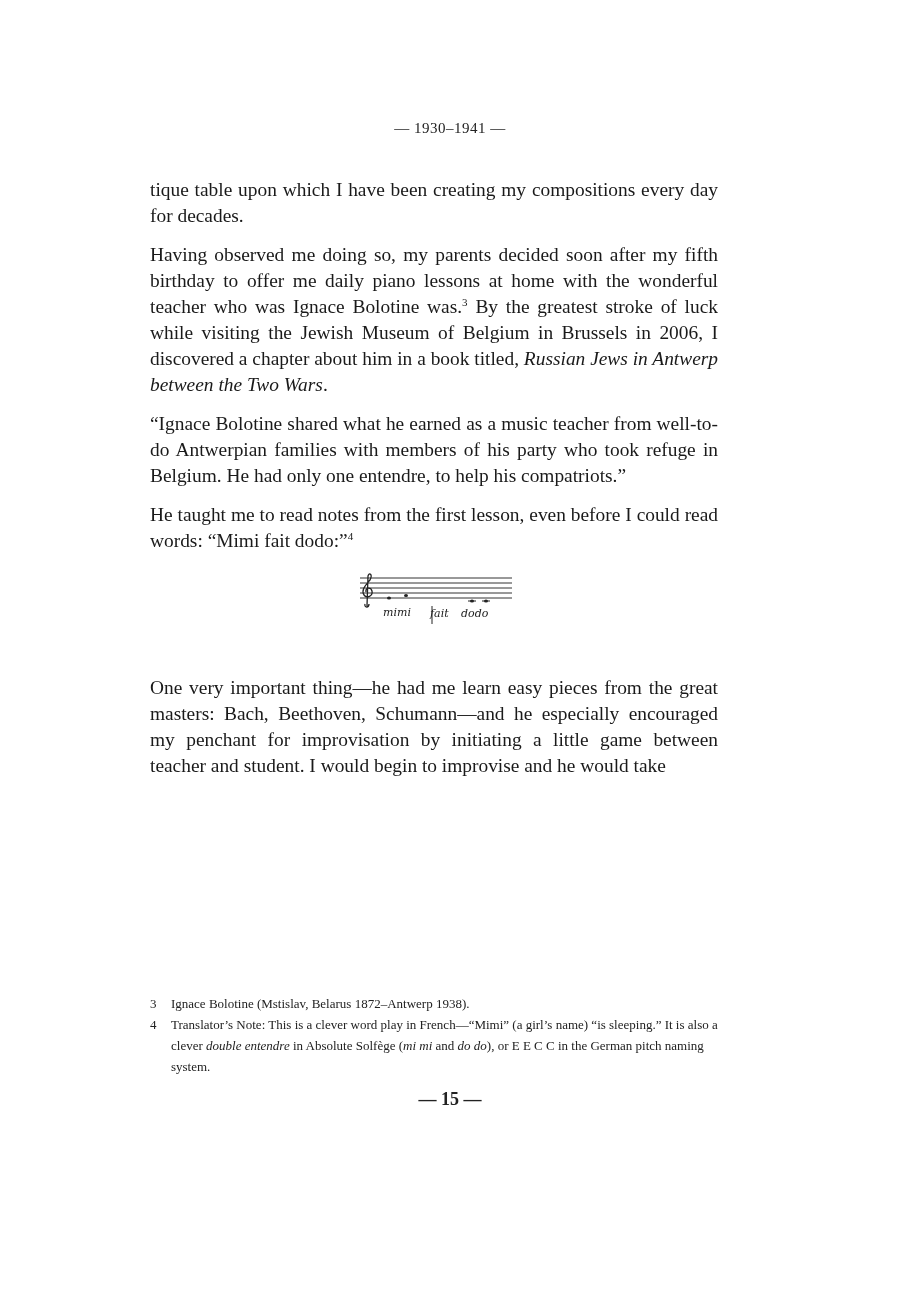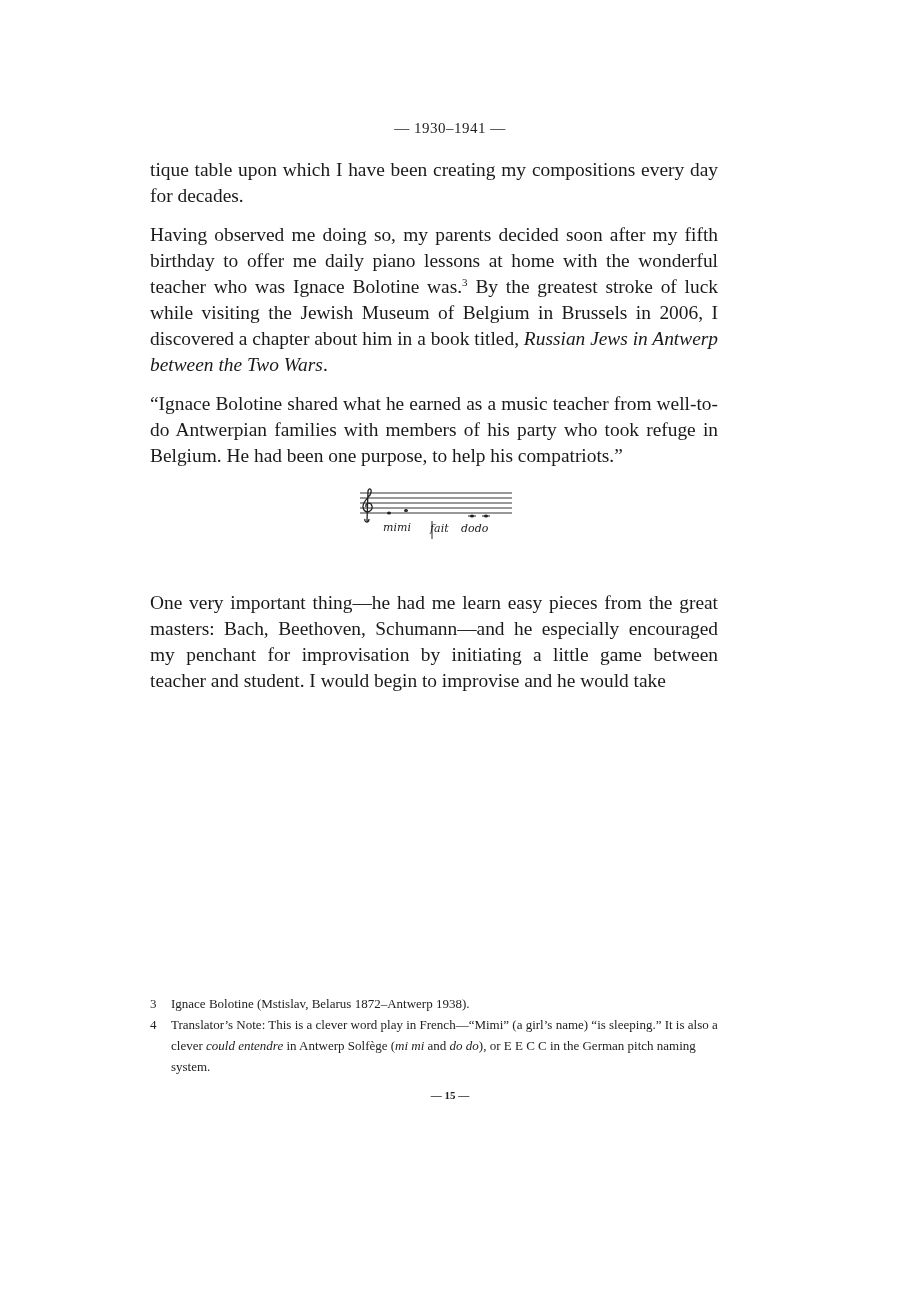--- a/index.html
+++ b/index.html
@@ -1,42 +1,43 @@
 <!DOCTYPE html>
 <html><head>
 <meta charset="utf-8">
 <style>
   html, body { margin: 0; padding: 0; background: #ffffff; }
   body { width: 900px; height: 1299px; position: relative; overflow: hidden; }
   .page { position: absolute; left: 0; top: 0; width: 748px; height: 1299px; background: #fff; color: #1a1a1a; font-family: "Liberation Serif", "DejaVu Serif", serif; }
   .running-head { position: absolute; top: 120px; left: 0; width: 900px; text-align: center; font-size: 15px; letter-spacing: 0.5px; color: #222; }
-  .body-text { position: absolute; left: 150px; width: 568px; top: 157px; font-size: 19.4px; line-height: 26px; text-align: justify; }
+  .body-text { position: absolute; left: 150px; width: 568px; top: 177px; font-size: 19.4px; line-height: 26px; text-align: justify; }
   .body-text p { margin: 0 0 13px 0; hyphens: manual; }
   .body-text p.last { margin-bottom: 0; }
   sup.fn { font-size: 11px; vertical-align: 7px; line-height: 0; }
   .music { position: relative; width: 568px; height: 72px; margin: 18px 0 31px 0; }
   .music svg { position: absolute; left: 205px; top: 0; }
   .footnotes { position: absolute; left: 150px; top: 993px; width: 568px; font-size: 13px; line-height: 21px; color: #222; }
   .fn-row { display: flex; }
   .fn-num { width: 21px; flex: none; }
   .fn-text { flex: 1; }
-  .folio { position: absolute; top: 1089px; left: 0; width: 900px; text-align: center; font-size: 11px; font-weight: bold; color: #222; }
+  .folio { position: absolute; top: 1089px; left: 0; width: 900px; text-align: center; font-size: 18px; font-weight: bold; color: #222; }
   i { font-style: italic; }
 </style>
 </head>
 <body>
 
 <div class="page">
 
   <div class="running-head">— 1930–1941 —</div>
 
   <div class="body-text">
     <p>tique table upon which I have been creating my compositions every day for decades.</p>
     <p><span>Having observed me doing so, my parents decided soon after my fifth birthday to offer me daily piano lessons at home with the wonderful teacher who was Ignace Bolotine was.</span><sup class="fn">3</sup><span> By the greatest stroke of luck while visiting the Jewish Museum of Belgium in Brussels in 2006, I discovered a chapter about him in a book titled, </span><i>Russian Jews in Ant­werp between the Two Wars</i><span>.</span></p>
-    <p>“Ignace Bolotine shared what he earned as a music teacher from well-to-do Antwerpian families with members of his party who took ref­uge in Belgium. He had been one purpose, to help his compatriots.”</p>
+    <p>“Ignace Bolotine shared what he earned as a music teacher from well-to-do Antwerpian families with members of his party who took ref­uge in Belgium. He had only one entendre, to help his compatriots.”</p>
+    <p class="last"><span>He taught me to read notes from the first lesson, even before I could read words: “Mimi fait dodo:”</span><sup class="fn">4</sup></p>
 
     <div class="music">
       <svg width="160" height="60" viewBox="0 0 160 60">
         <g stroke="#333" stroke-width="1" fill="none">
           <line x1="5" y1="6" x2="157" y2="6"></line>
           <line x1="5" y1="11" x2="157" y2="11"></line>
           <line x1="5" y1="16" x2="157" y2="16"></line>
           <line x1="5" y1="21" x2="157" y2="21"></line>
           <line x1="5" y1="26" x2="157" y2="26"></line>
         </g>
@@ -65,19 +66,19 @@
     <p class="last">One very important thing—he had me learn easy pieces from the great masters: Bach, Beethoven, Schumann—and he especially encouraged my penchant for improvisation by initiating a little game between teacher and student. I would begin to improvise and he would take</p>
   </div>
 
   <div class="footnotes">
     <div class="fn-row">
       <span class="fn-num">3</span>
       <span class="fn-text">Ignace Bolotine (Mstislav, Belarus 1872–Antwerp 1938).</span>
     </div>
     <div class="fn-row">
       <span class="fn-num">4</span>
-      <span class="fn-text"><span>Translator’s Note: This is a clever word play in French—“Mimi” (a girl’s name) “is sleeping.” It is also a clever </span><i>could entendre</i><span> in Antwerp Solfège (</span><i>mi mi</i><span> and </span><i>do do</i><span>), or E E C C in the German pitch naming system.</span></span>
+      <span class="fn-text"><span>Translator’s Note: This is a clever word play in French—“Mimi” (a girl’s name) “is sleeping.” It is also a clever </span><i>double entendre</i><span> in Absolute Solfège (</span><i>mi mi</i><span> and </span><i>do do</i><span>), or E E C C in the German pitch naming system.</span></span>
     </div>
   </div>
 
   <div class="folio">— 15 —</div>
 
 </div>
 
 </body></html>

